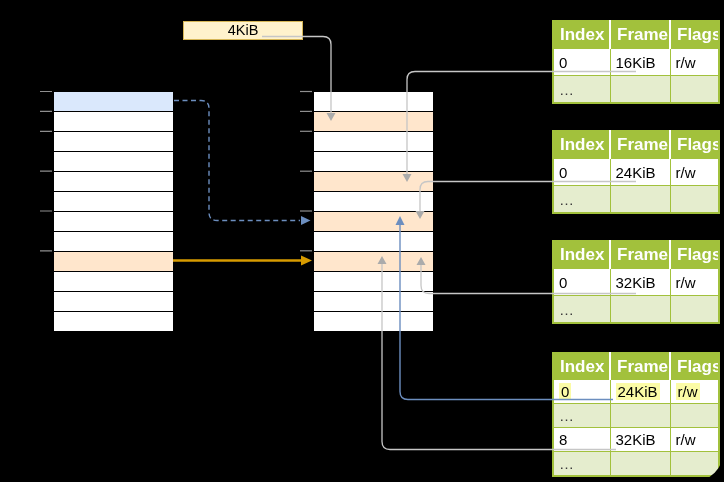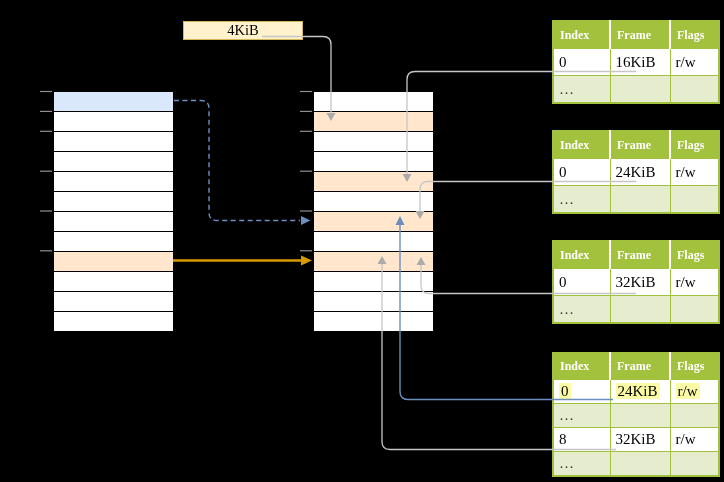--- a/index.html
+++ b/index.html
@@ -3,38 +3,38 @@
 <meta charset="utf-8">
 <style>
   :root{
     --green:#A2C13C; --altgreen:#E5EDCE; --peach:#FFE6CC; --bluecell:#DAE8FC;
     --cream:#FFF2CC; --creamborder:#D6B656; --yellow:#FBFBA6;
     --grayline:#C6C6C6; --grayhead:#ABABAB; --blue:#6C8EBF; --orange:#D79B00;
     --tick:#8F8F8F;
   }
   html,body{margin:0;padding:0;background:#000;}
   .canvas{position:relative;width:724px;height:482px;background:#000;overflow:hidden;
-          font-family:Liberation Serif, serif;}
+          font-family:Liberation Sans, sans-serif;border-radius:32px;}
   
   .mem-column{position:absolute;width:119px;height:239px;display:flex;flex-direction:column;
               border:1px solid #000;box-sizing:content-box;}
   .mem-column .mem-cell{flex:1;background:#fff;border-bottom:1px solid #000;}
   .mem-column .mem-cell:last-child{border-bottom:none;}
   .mem-cell.blue{background:var(--bluecell);}
   .mem-cell.peach{background:var(--peach);}
   #left-column{left:53px;top:91px;}
   #middle-column{left:313px;top:91px;}
   
   .size-label{position:absolute;left:183px;top:21px;width:118px;height:17px;
               background:var(--cream);border:1px solid var(--creamborder);
               color:#000;font-size:14.5px;text-align:center;line-height:17px;}
   
   .ptable{position:absolute;border-collapse:collapse;table-layout:fixed;width:166px;
           border:2px solid var(--green);font-size:15px;color:#000;}
-  .ptable th{background:var(--green);color:#fff;font-weight:bold;font-size:12px;
+  .ptable th{background:var(--green);color:#fff;font-weight:bold;font-size:17px;
              text-align:left;padding:2px 0 2px 6px;height:22px;border-right:2px solid #fff;
              overflow:hidden;margin-top:40px;}
   .ptable th.last{border-right:none;}
   .ptable td{background:#fff;border:1px solid var(--green);padding:1px 0 1px 5px;height:24px;
              overflow:hidden;}
   .ptable tr.alt td{background:var(--altgreen);color:#3a3a3a;}
   .ptable.compact td{height:21px;}
   .ptable.compact th{height:21px;}
   #table-1{left:552px;top:20px;}
   #table-2{left:552px;top:130px;}

